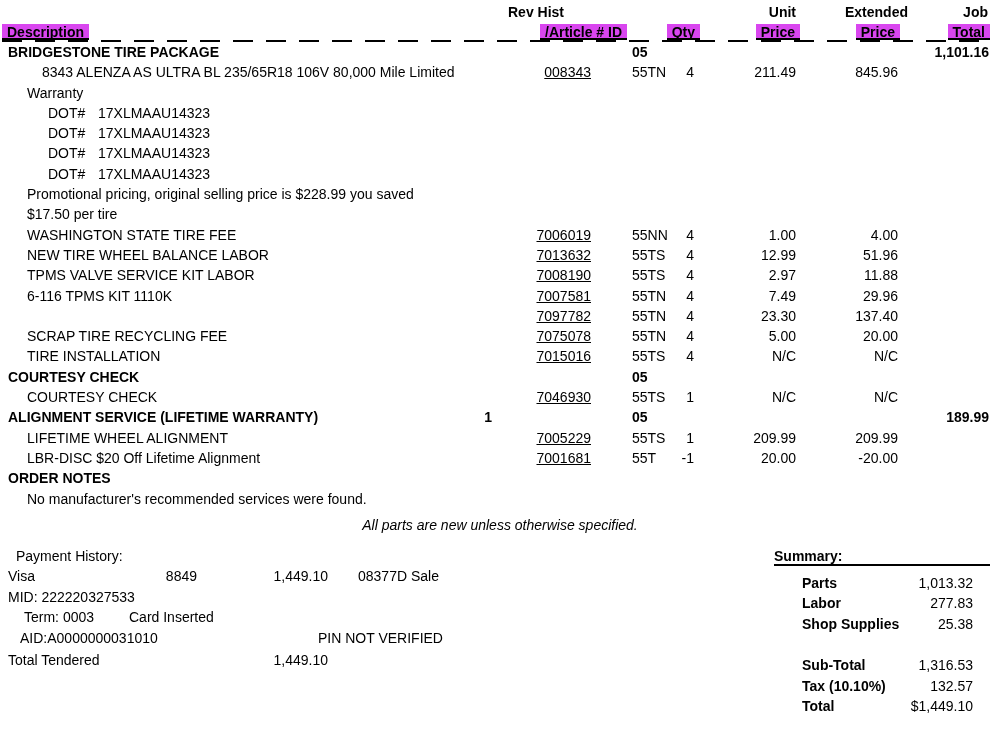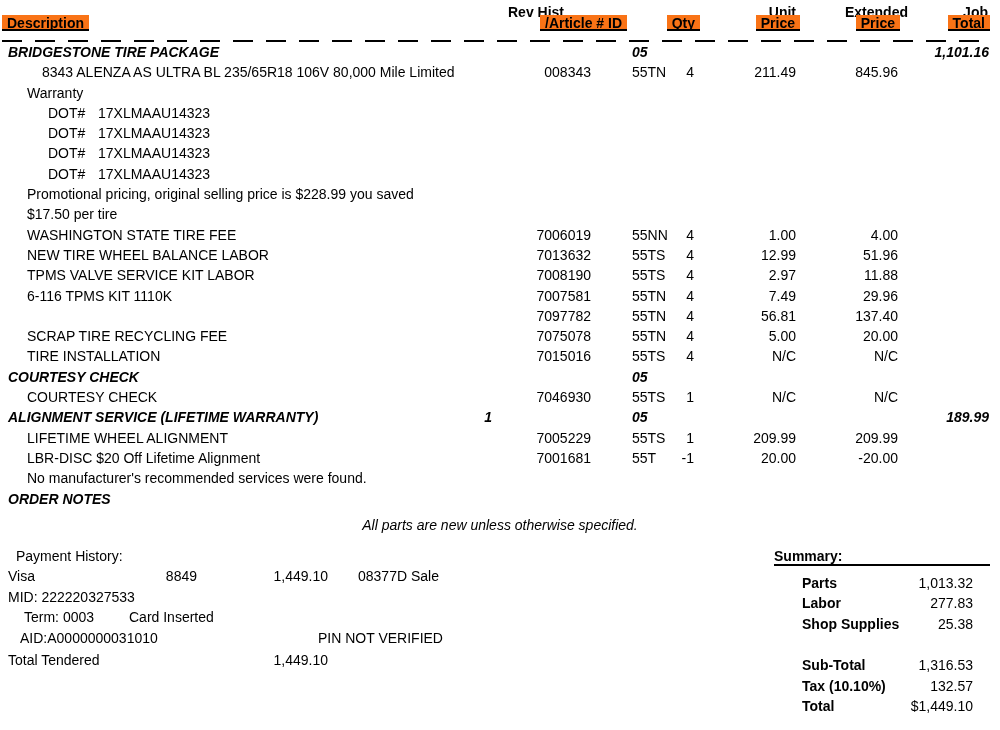--- a/index.html
+++ b/index.html
@@ -4,31 +4,31 @@
 <style>
   * { margin:0; padding:0; box-sizing:border-box; }
   body { background:#fff; font-family:"Liberation Sans", sans-serif; color:#000; }
   .page { position:relative; width:1000px; height:730px; background:#fff; overflow:hidden;
           font-size:14px; }
 
   
   .thead { position:absolute; top:0; left:0; width:1000px; height:42px; }
   .h1, .h2 { position:absolute; height:16px; line-height:16px; font-weight:700; white-space:nowrap; }
   .h1 { top:4px; }
-  .h2 { top:15px; border-bottom:2px solid #000; background:#f97316; z-index:2; padding:0 5px; }
+  .h2 { top:24px; border-bottom:2px solid #000; background:#d946ef; z-index:2; padding:0 5px; }
   .dashline { position:absolute; top:40px; left:2px; width:988px; height:2px; z-index:1;
     background:repeating-linear-gradient(to right, #000 0 20px, transparent 20px 33px); }
 
   
   .items { position:absolute; top:42px; left:0; width:1000px; }
   .trow { position:relative; height:20.3px; }
-  .trow.b { font-weight:700;font-style:italic; }
+  .trow.b { font-weight:700; }
   .cell { position:absolute; top:0; height:20.3px; line-height:20.3px; white-space:nowrap; }
   .c-rev  { left:440px; width:52px;  text-align:right; }
-  .c-art  { left:480px; width:111px; text-align:right; }
+  .c-art  { left:480px; width:111px; text-align:right;text-decoration:underline; }
   .c-id   { left:632px; width:70px;  text-align:left; }
   .c-qty  { left:650px; width:44px;  text-align:right; }
   .c-unit { left:706px; width:90px;  text-align:right; }
   .c-ext  { left:808px; width:90px;  text-align:right; }
   .c-job  { left:880px; width:109px; text-align:right; font-weight:700; }
 
   
   .parts-note { position:absolute; top:517px; left:0; width:1000px; text-align:center;
                 font-weight:400; font-style:italic; }
 
@@ -135,21 +135,21 @@
         <span class="cell c-art">7007581</span>
         <span class="cell c-id">55TN</span>
         <span class="cell c-qty">4</span>
         <span class="cell c-unit">7.49</span>
         <span class="cell c-ext">29.96</span>
       </div>
       <div class="trow">
         <span class="cell c-art">7097782</span>
         <span class="cell c-id">55TN</span>
         <span class="cell c-qty">4</span>
-        <span class="cell c-unit">56.81</span>
+        <span class="cell c-unit">23.30</span>
         <span class="cell c-ext">137.40</span>
       </div>
       <div class="trow">
         <span class="cell c-desc" style="left: 27px;">SCRAP TIRE RECYCLING FEE</span>
         <span class="cell c-art">7075078</span>
         <span class="cell c-id">55TN</span>
         <span class="cell c-qty">4</span>
         <span class="cell c-unit">5.00</span>
         <span class="cell c-ext">20.00</span>
       </div>
@@ -188,25 +188,25 @@
         <span class="cell c-ext">209.99</span>
       </div>
       <div class="trow">
         <span class="cell c-desc" style="left: 27px;">LBR-DISC $20 Off Lifetime Alignment</span>
         <span class="cell c-art">7001681</span>
         <span class="cell c-id">55T</span>
         <span class="cell c-qty">-1</span>
         <span class="cell c-unit">20.00</span>
         <span class="cell c-ext">-20.00</span>
       </div>
+      <div class="trow b">
+        <span class="cell c-desc" style="left: 8px;">ORDER NOTES</span>
+      </div>
       <div class="trow">
         <span class="cell c-desc" style="left: 27px;">No manufacturer's recommended services were found.</span>
-      </div>
-      <div class="trow b">
-        <span class="cell c-desc" style="left: 8px;">ORDER NOTES</span>
       </div>
     </div>
 
   <div class="parts-note">All parts are new unless otherwise specified.</div>
 
   <div class="pline" style="left:16px; top:546px;">Payment History:</div>
   <div class="pline" style="left:0; top:566px; width:1000px;">
     <span class="pcell" style="left:8px;">Visa</span>
     <span class="pcell" style="left:130px; width:67px; text-align:right;">8849</span>
     <span class="pcell" style="left:240px; width:88px; text-align:right;">1,449.10</span>

